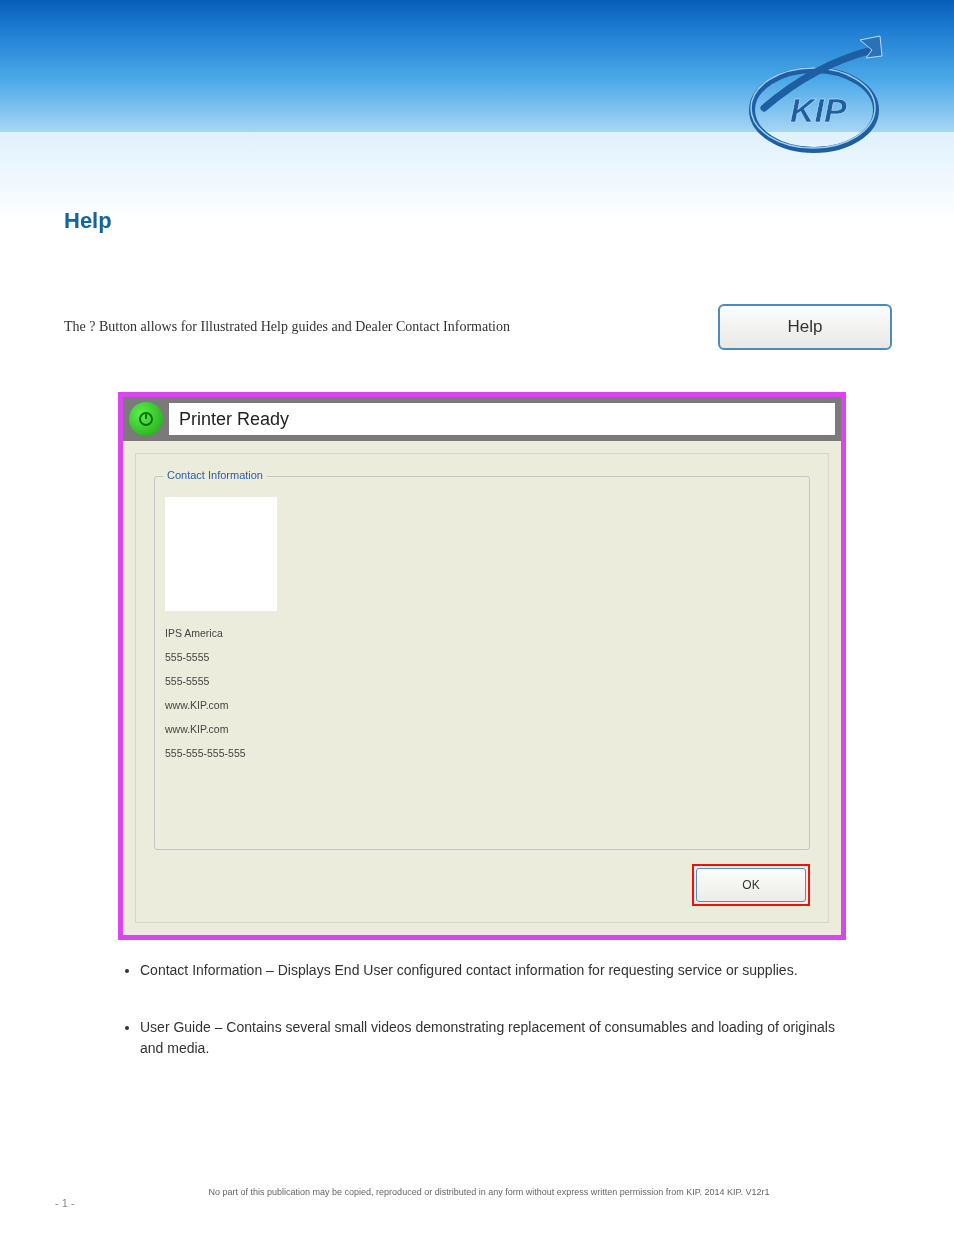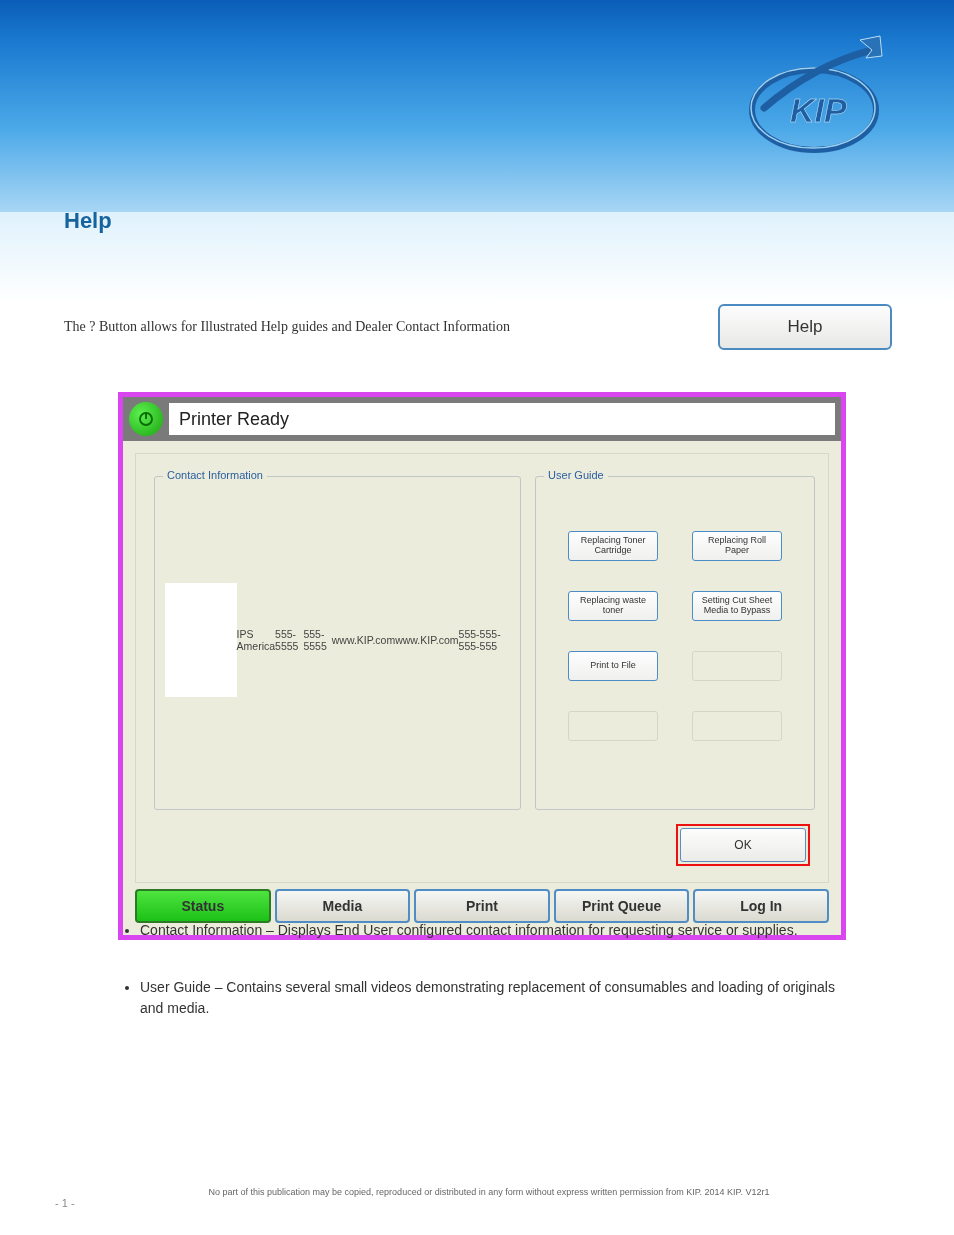--- a/index.html
+++ b/index.html
@@ -6,21 +6,21 @@
     body {
       width: 954px;
       height: 1235px;
       background: #fff;
       font-family: Arial, sans-serif;
       position: relative;
       overflow: hidden;
     }
     .header-blue {
       width: 100%;
-      height: 212px;
+      height: 132px;
       background: linear-gradient(180deg, #0a5db8 0%, #1b7ad0 20%, #4aa8e8 60%, #a8d6f5 100%);
       position: relative;
       padding-left: 42px;
     }
     .header-light {
       width: 100%;
       height: 90px;
       background: linear-gradient(180deg, #dff1fc 0%, #ffffff 100%);
     }
     .kip-logo {
@@ -134,22 +134,22 @@
       position: absolute;
       top: -8px;
       left: 8px;
       background: #ececdc;
       padding: 0 4px;
       font-size: 11px;
       color: #2a5ea0;
     }
     .contact-col {
       display: flex;
-      flex-direction: row;
-      align-items: center;
+      flex-direction: column;
+      align-items: flex-start;
     }
     .contact-img {
       width: 112px;
       height: 114px;
       background: #fff;
       margin-top: 4px;
       margin-bottom: 16px;
     }
     .contact-line {
       font-size: 10.5px;
@@ -181,21 +181,21 @@
     .guide-btn.empty {
       border: 1px solid #d6d6c8;
       background: #ececdc;
     }
     .ok-row {
       display: flex;
       justify-content: flex-end;
       padding-top: 14px;
     }
     .ok-btn {
-      width: 126px;
+      width: 110px;
       height: 34px;
       border: 1px solid #5c8cc0;
       border-radius: 3px;
       background: linear-gradient(180deg,#fdfdfd,#ebebe7);
       font-size: 12px;
       color: #333;
       display: flex;
       align-items: center;
       justify-content: center;
     }
@@ -221,21 +221,21 @@
       align-items: center;
       justify-content: center;
     }
     .ss-tab.status {
       background: linear-gradient(180deg,#4ee43f,#1cc117);
       border-color: #2c7a25;
     }
     .bullets {
       position: absolute;
       left: 140px;
-      top: 920px;
+      top: 960px;
       font-size: 14px;
       color: #333;
       line-height: 1.5;
       width: 700px;
     }
     .bullets li { margin-bottom: 36px; }
     .footer {
       position: absolute;
       bottom: 32px;
       left: 0;
@@ -291,47 +291,27 @@
         <div class="fieldset contact-col">
           <div class="fieldset-label">Contact Information</div>
           <div class="contact-img"></div>
           <div class="contact-line">IPS America</div>
           <div class="contact-line">555-5555</div>
           <div class="contact-line">555-5555</div>
           <div class="contact-line">www.KIP.com</div>
           <div class="contact-line">www.KIP.com</div>
           <div class="contact-line">555-555-555-555</div>
         </div>
-        <div class="fieldset">
-          <div class="fieldset-label">User Guide</div>
-          <div class="guide-grid">
-            <div class="guide-btn">Replacing Toner Cartridge</div>
-            <div class="guide-btn">Replacing Roll Paper</div>
-            <div class="guide-btn">Replacing waste toner</div>
-            <div class="guide-btn">Setting Cut Sheet Media to Bypass</div>
-            <div class="guide-btn">Print to File</div>
-            <div class="guide-btn empty"></div>
-            <div class="guide-btn empty"></div>
-            <div class="guide-btn empty"></div>
-          </div>
-        </div>
       </div>
       <div class="ok-row">
         <div class="ok-highlight">
           <div class="ok-btn">OK</div>
         </div>
       </div>
     </div>
-    <div class="ss-tabs">
-      <div class="ss-tab status">Status</div>
-      <div class="ss-tab">Media</div>
-      <div class="ss-tab">Print</div>
-      <div class="ss-tab">Print Queue</div>
-      <div class="ss-tab">Log In</div>
-    </div>
   </div>
 </div>
 
 <ul class="bullets">
   <li>Contact Information – Displays End User configured contact information for requesting service or supplies.</li>
   <li>User Guide – Contains several small videos demonstrating replacement of consumables and loading of originals and media.</li>
 </ul>
 
 <div class="footer">
   <div class="line1"><span>No part of this publication may be copied, reproduced or distributed in any form without express written permission from KIP.   2014 KIP. V12r1</span></div>

